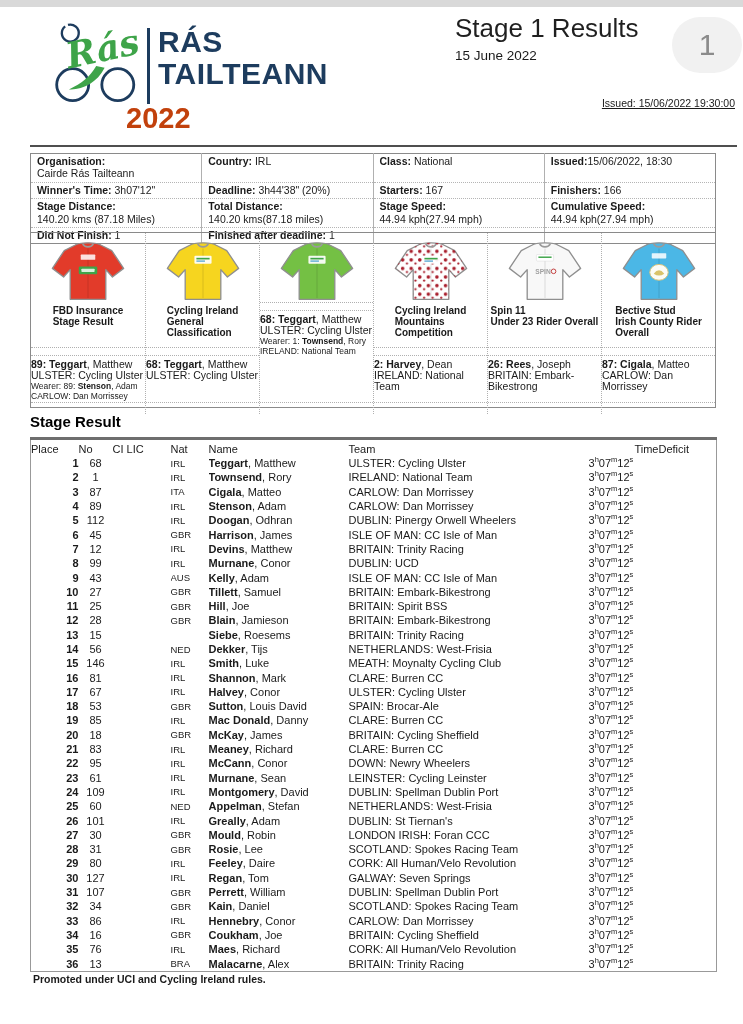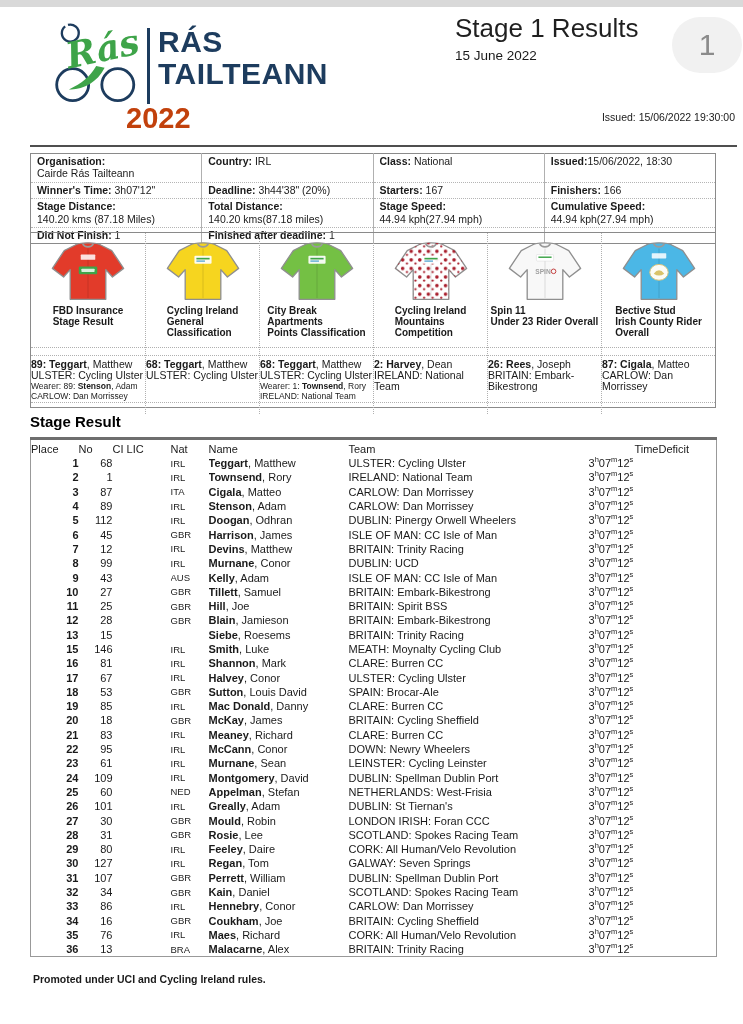--- a/index.html
+++ b/index.html
@@ -17,21 +17,21 @@
 
   .title-block { position:absolute; left:455px; top:13px; width:210px; }
   .stage-title { font-size:26px; color:#1f1f1f; }
   .route { font-size:20px; font-weight:700; line-height:1.12; margin-top:3px; width:195px; }
   .date-line { font-size:13.5px; margin-top:4px; }
 
   .page-pill { position:absolute; left:672px; top:17px; width:70px; height:56px; background:#f1f1f1;
                border-radius:28px; color:#8b8b8b; font-size:30px; display:flex;
                align-items:center; justify-content:center; }
 
-  .issued { position:absolute; top:111px; right:8px; font-size:10.5px; }
+  .issued { position:absolute; top:97px; right:8px; font-size:10.5px;text-decoration:underline; }
   .rule { position:absolute; top:145px; left:30px; width:707px; height:2px; background:#4f4f4f; }
 
   
   .info-table { position:absolute; top:153px; left:30px; width:686px; border-collapse:collapse;
                 font-size:10.5px; line-height:1.18; border:1.5px solid #8a8a8a; table-layout:fixed; }
   .info-table td { border-left:1px solid #b0b0b0; border-top:1px dotted #b5b5b5;
                    padding:1px 4px 2px 6px; vertical-align:top; }
   .info-table tr:first-child td { border-top:none; }
   .info-table td:first-child { border-left:none; }
   .lbl { font-weight:700; }
@@ -51,21 +51,21 @@
   .jersey-bottom { width:100%; height:12px; border-top:1px dotted #b0b0b0; box-sizing:border-box; }
 
   
   .section-title { position:absolute; top:413px; left:30px; font-size:15px; font-weight:700; color:#000; }
   .results { position:absolute; top:437px; left:30px; width:686px; border-collapse:collapse;
              table-layout:fixed; font-size:11px; border:1px solid #999; border-top:3px solid #6e6e6e; }
   .results th { font-weight:400; text-align:left; height:15px; padding:1px 0 0; white-space:nowrap; }
   .results td { height:14.3px; padding:0; white-space:nowrap; overflow:hidden; }
   .c-place { text-align:right; padding-right:6px; }
   td.c-place { font-weight:700; }
-  .c-no { text-align:right; padding-right:5px; }
+  .c-no { text-align:center; padding-right:5px; }
   .c-cilic { padding-left:4px; }
   .c-nat { padding-left:2px; }
   td.c-nat { font-size:9.5px; color:#222; }
   .c-name,.c-team { padding-left:2px; }
   .c-time { padding-right:2px; }
   .c-deficit { text-align:right; padding-right:5px; }
   .results sup { font-size:7.5px; vertical-align:super; line-height:0; }
 
   .footer-note { position:absolute; top:973px; left:33px; font-size:10.5px; font-weight:700; }
 </style>
@@ -173,21 +173,20 @@
         <div class="jersey-art">
           <svg width="86" height="62" viewBox="0 0 120 94">
             <path d="M40,8 C46,3 74,3 80,8 L96,16 L114,43 L97,56 L87,45 L87,90 L33,90 L33,45 L23,56 L6,43 L24,16 Z" fill="#74c044" stroke="#8f8f8f" stroke-width="2" stroke-linejoin="round"></path>
             <path d="M52,6 C55,12 65,12 68,6" fill="none" stroke="#9a9a9a" stroke-width="2.5"></path>
             <line x1="60" y1="13" x2="60" y2="88" stroke="rgba(0,0,0,0.09)" stroke-width="2"></line>
             <rect x="47" y="24" width="26" height="12" rx="1.5" fill="#ffffff" opacity="0.92"></rect>
             <rect x="50" y="27" width="20" height="2.5" fill="#3ea449"></rect>
             <rect x="50" y="31" width="13" height="2" fill="#57a8d4"></rect>
           </svg>
         </div>
-        <div class="jersey-title">City Break<br>Apartments<br>Points Classification</div>
         <div class="jersey-gap"></div>
         <div class="jersey-leader"><b>68: Teggart</b>, Matthew<br>ULSTER: Cycling Ulster<div class="jersey-wearer">Wearer: 1: <b>Townsend</b>, Rory<br>IRELAND: National Team</div></div>
         <div class="jersey-bottom"></div>
       </div>
       <div class="jersey-cell">
         <div class="jersey-art">
           <svg width="86" height="62" viewBox="0 0 120 94">
             <defs>
               <pattern id="dots3" width="13" height="13" patternUnits="userSpaceOnUse">
                 <circle cx="4" cy="4" r="2.7" fill="#a81e2c"></circle>
@@ -393,20 +392,30 @@
           <td class="c-place">13</td>
           <td class="c-no">15</td>
           <td class="c-cilic"></td>
           <td class="c-nat"></td>
           <td class="c-name"><b>Siebe</b>, Roesems</td>
           <td class="c-team">BRITAIN: Trinity Racing</td>
           <td class="c-time">3<sup>h</sup>07<sup>m</sup>12<sup>s</sup></td>
           <td class="c-deficit"></td>
         </tr>
         <tr>
+          <td class="c-place">14</td>
+          <td class="c-no">56</td>
+          <td class="c-cilic"></td>
+          <td class="c-nat">NED</td>
+          <td class="c-name"><b>Dekker</b>, Tijs</td>
+          <td class="c-team">NETHERLANDS: West-Frisia</td>
+          <td class="c-time">3<sup>h</sup>07<sup>m</sup>12<sup>s</sup></td>
+          <td class="c-deficit"></td>
+        </tr>
+        <tr>
           <td class="c-place">15</td>
           <td class="c-no">146</td>
           <td class="c-cilic"></td>
           <td class="c-nat">IRL</td>
           <td class="c-name"><b>Smith</b>, Luke</td>
           <td class="c-team">MEATH: Moynalty Cycling Club</td>
           <td class="c-time">3<sup>h</sup>07<sup>m</sup>12<sup>s</sup></td>
           <td class="c-deficit"></td>
         </tr>
         <tr>

